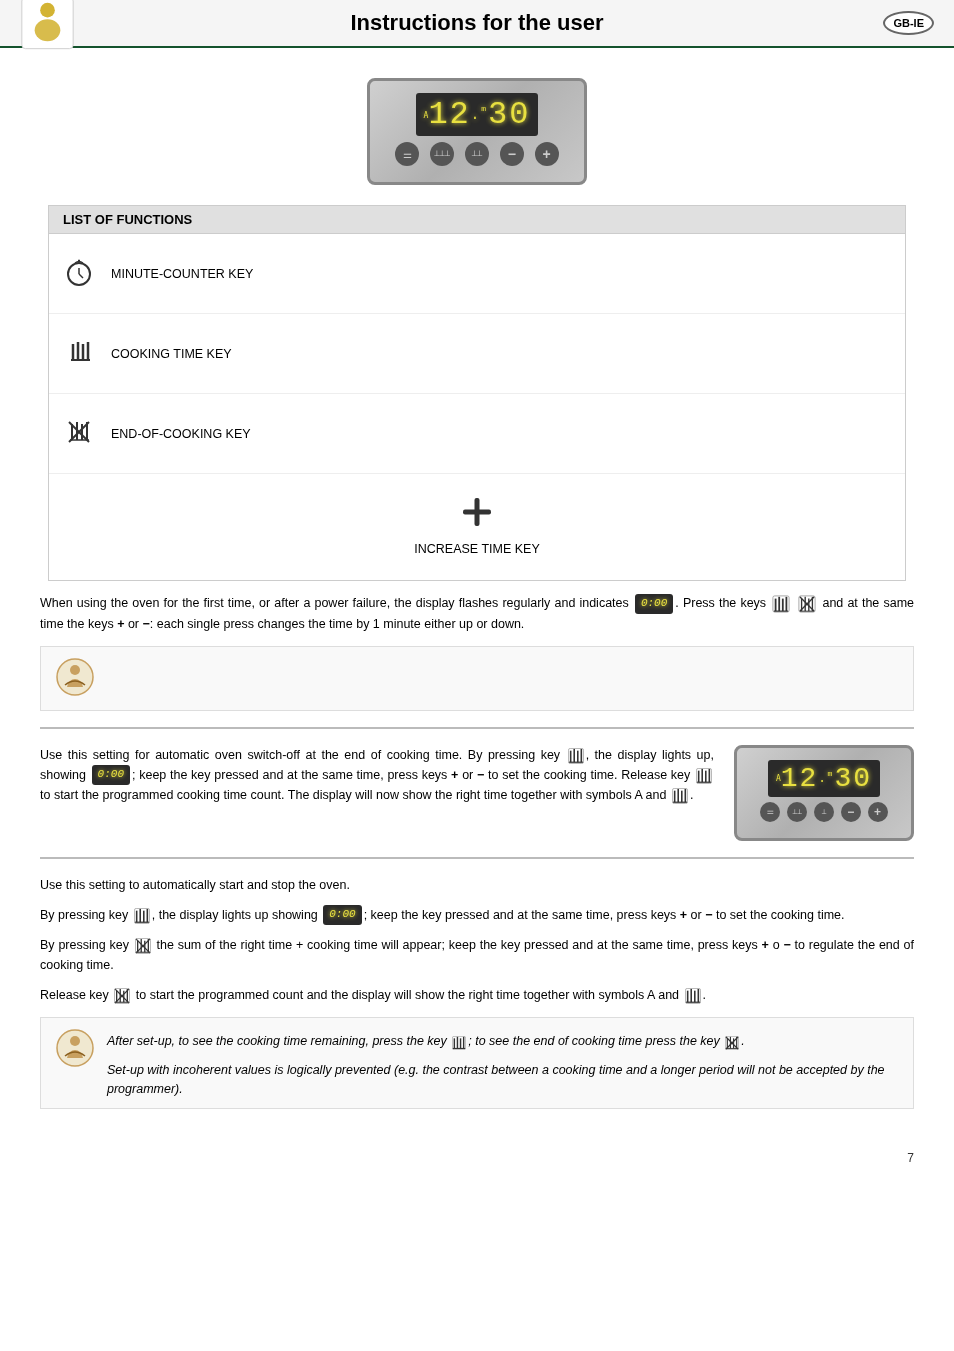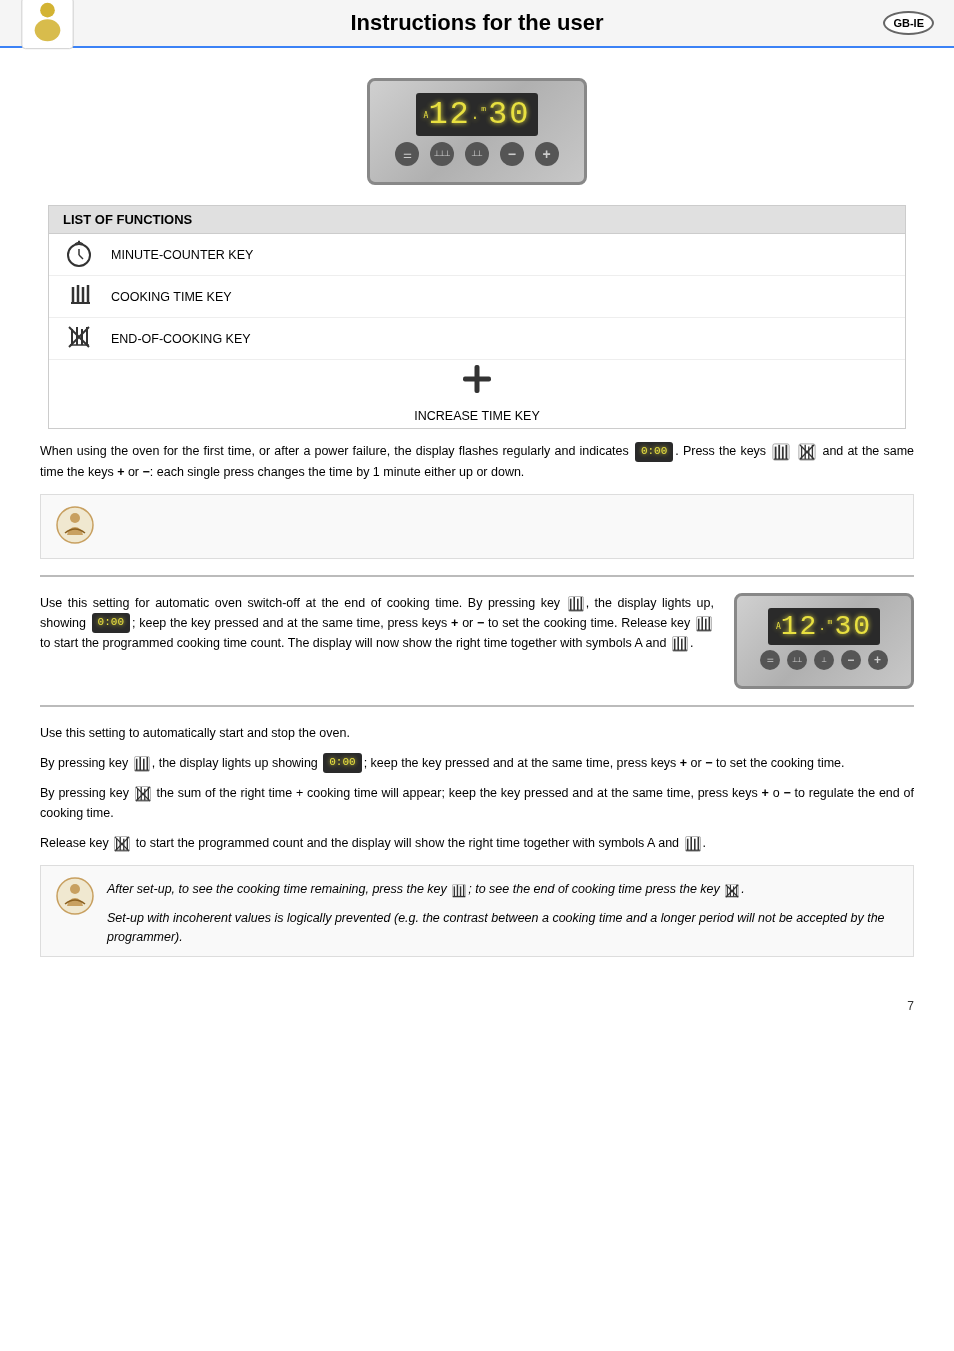--- a/index.html
+++ b/index.html
@@ -10,21 +10,21 @@
       width: 954px;
       min-height: 1351px;
       font-size: 13px;
     }
 
     
     .header {
       display: flex;
       align-items: center;
       justify-content: center;
-      border-bottom: 2px solid #3b82f6;
+      border-bottom: 2px solid #14532d;
       padding: 10px 20px;
       position: relative;
       background: #f5f5f5;
     }
     .header-logo {
       position: absolute;
       left: 20px;
       top: 50%;
       transform: translateY(-50%);
       width: 55px;
@@ -111,21 +111,21 @@
     .functions-header {
       background: #e0e0e0;
       padding: 6px 14px;
       font-weight: bold;
       font-size: 13px;
       border-bottom: 1px solid #ccc;
     }
     .function-row {
       display: flex;
       align-items: center;
-      padding: 5px 14px;
+      padding: 24px 14px;
       gap: 16px;
       border-bottom: 1px solid #eee;
     }
     .function-row:last-child {
       border-bottom: none;
       flex-direction: column;
     }
     .function-icon {
       width: 32px;
       text-align: center;
@@ -166,20 +166,21 @@
       display: inline-block;
       background: #2a2a2a;
       color: #e8e040;
       font-family: 'Courier New', monospace;
       font-size: 11px;
       padding: 1px 6px;
       border-radius: 3px;
       text-shadow: 0 0 4px #e8e040;
       vertical-align: middle;
       margin: 0 2px;
+      font-style: italic;
     }
 
     
     .inline-key {
       display: inline-block;
       vertical-align: middle;
       margin: 0 2px;
       font-size: 11px;
     }
 

